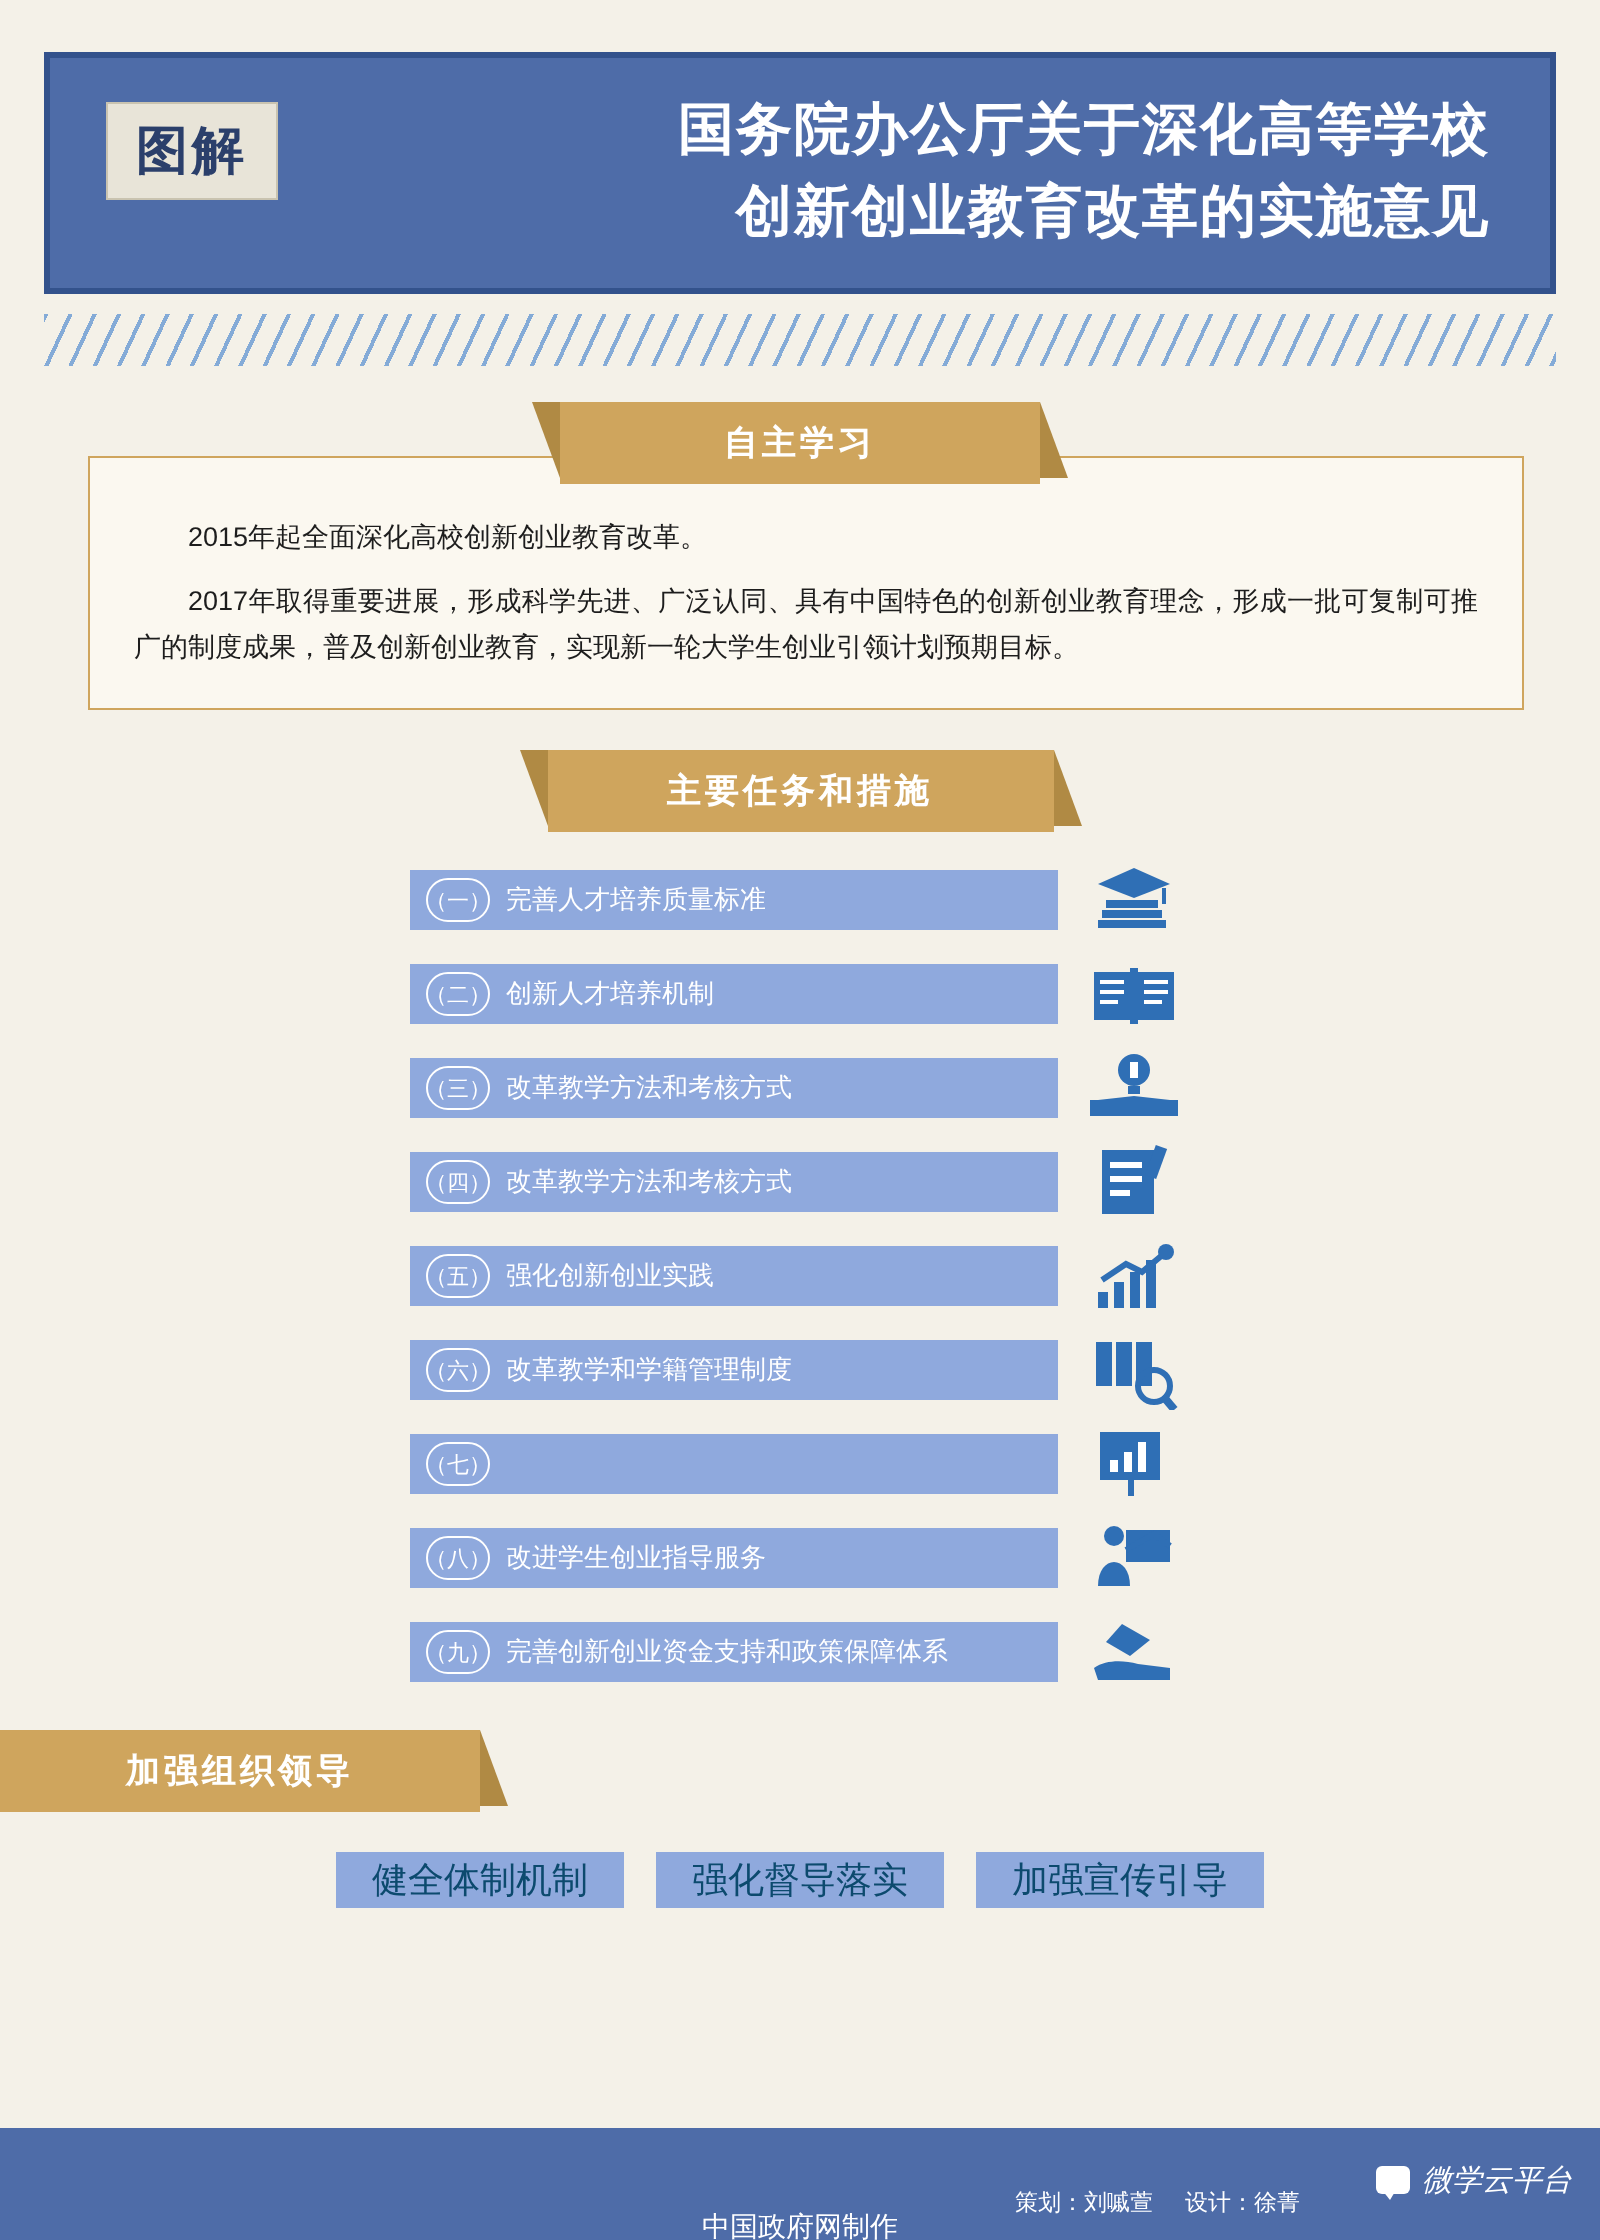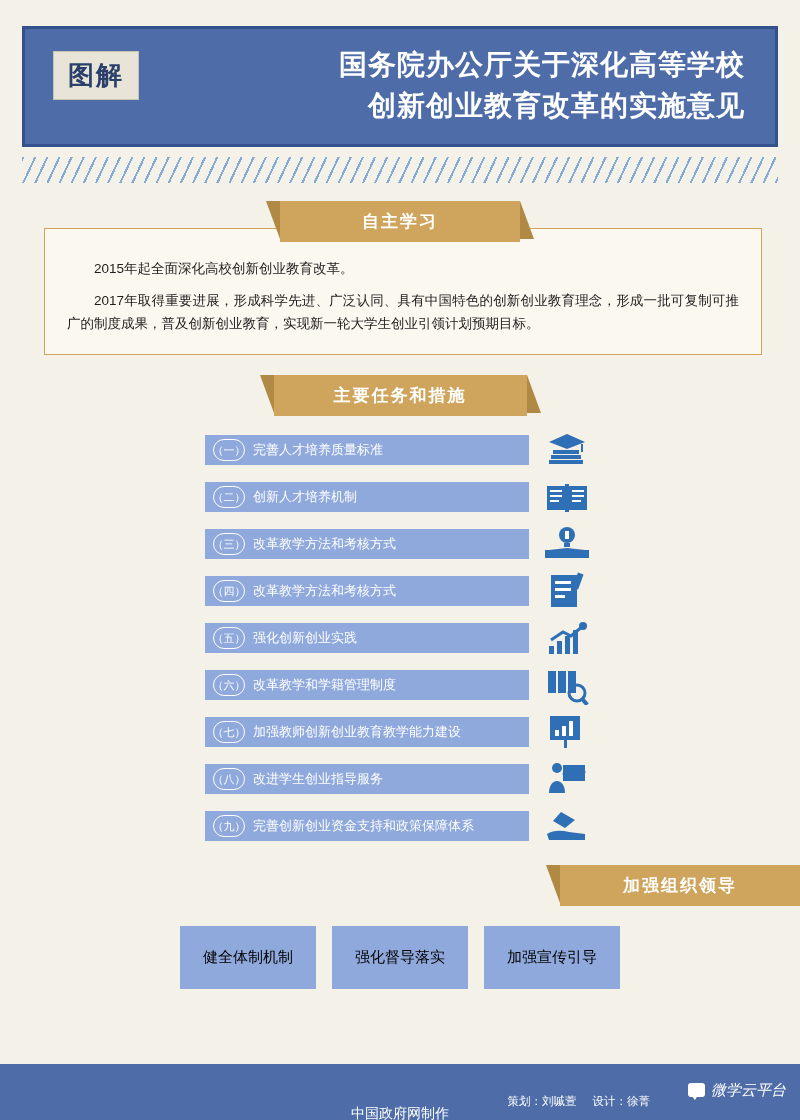--- a/index.html
+++ b/index.html
@@ -124,30 +124,30 @@
   }
   .task-label{white-space:nowrap;}
   .task-icon{
     width:56px;height:40px;margin-left:10px;
     flex:0 0 auto;
     display:flex;align-items:center;justify-content:center;
   }
   .task-icon svg{display:block;}
 
   
-  .lead-wrap{display:flex;justify-content:flex-end;margin-top:12px;}
+  .lead-wrap{display:flex;justify-content:flex-start;margin-top:12px;}
   .chips{
     display:flex;justify-content:center;gap:16px;
     margin-top:20px;
   }
   .chip{
     background:#8fa9dd;
-    color:#000000;
-    font-size:15px;
-    padding:22px 18px;
+    color:#0c4a6e;
+    font-size:18px;
+    padding:2px 18px;
     min-width:136px;
     text-align:center;
     box-sizing:border-box;
   }
 
   
   .footer{
     position:absolute;left:0;right:0;bottom:0;height:56px;
     background:#4e6ca8;
     color:#ffffff;
@@ -321,21 +321,20 @@
               <circle cx="34" cy="28" r="8" fill="none" stroke="#2f6fb5" stroke-width="3"></circle>
               <rect x="39" y="32" width="4" height="9" transform="rotate(-40 41 36)"></rect>
             </g>
           </svg>
       </div>
     </div>
 
     <div class="task-row">
       <div class="task-bar">
         <span class="num">（七）</span>
-        <span class="task-label">加强教师创新创业教育教学能力建设</span>
       </div>
       <div class="task-icon">
         <svg width="46" height="40" viewBox="0 0 46 40">
             <g fill="#2f6fb5">
               <rect x="6" y="4" width="30" height="24"></rect>
               <rect x="20" y="28" width="3" height="8"></rect>
             </g>
             <g fill="#ffffff">
               <rect x="11" y="18" width="4" height="6"></rect>
               <rect x="18" y="14" width="4" height="10"></rect>

